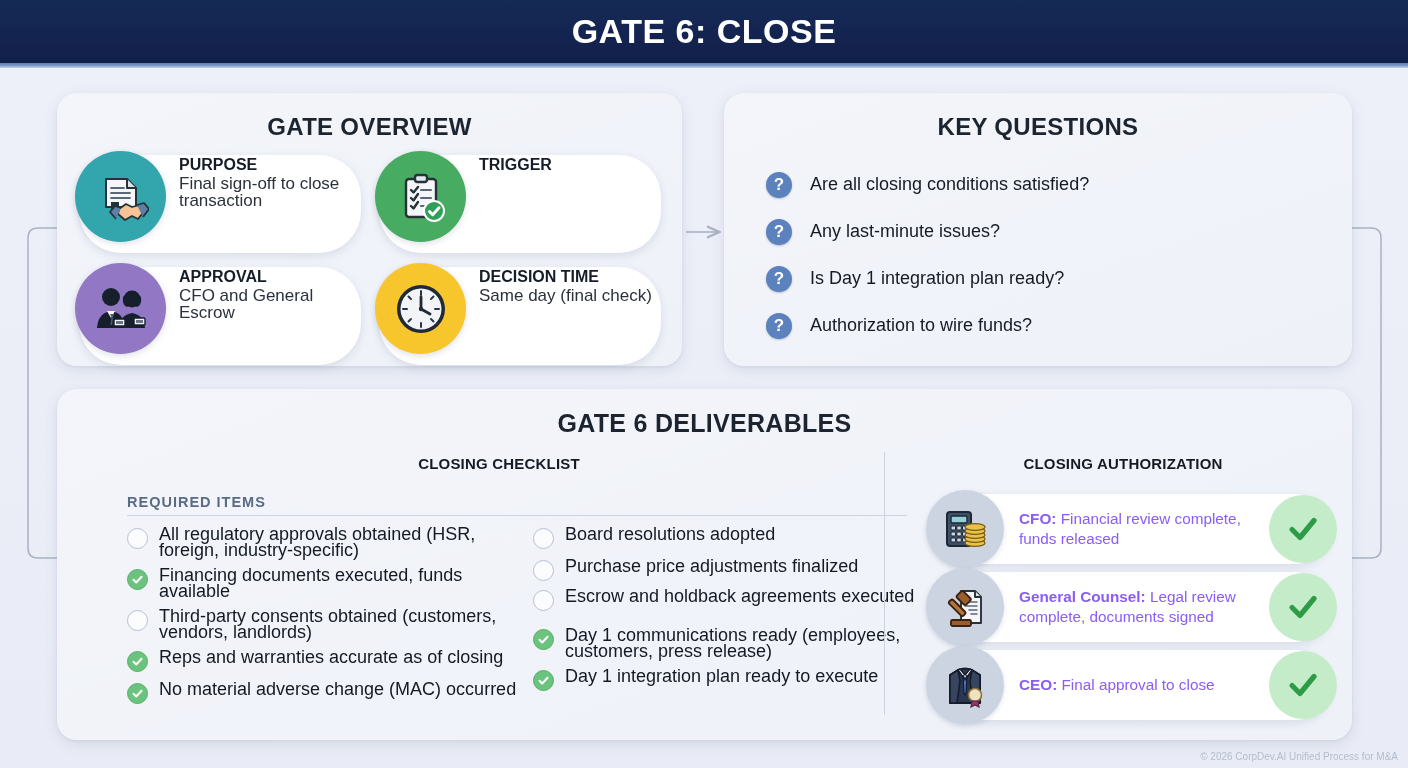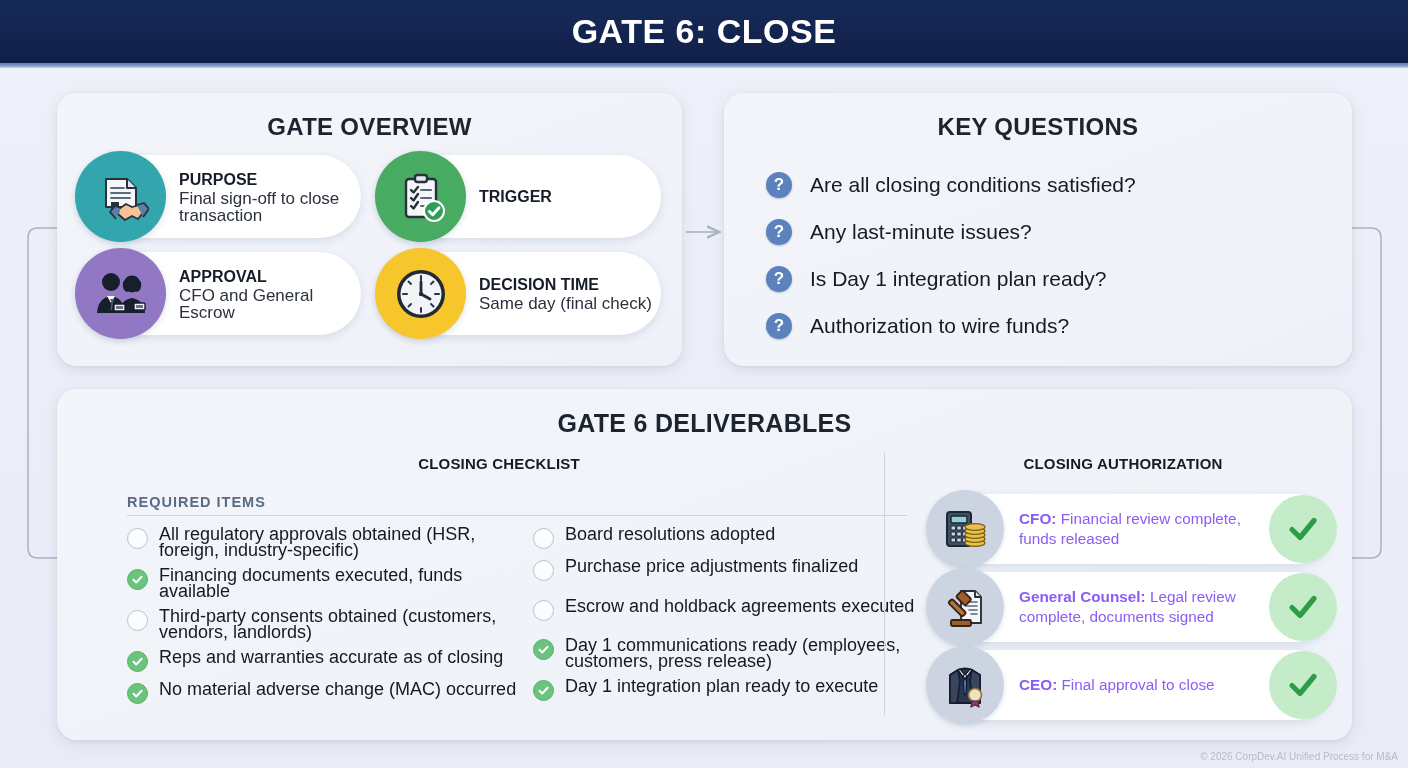--- a/index.html
+++ b/index.html
@@ -44,24 +44,24 @@
   #gate-overview { left: 57px; top: 93px; width: 625px; height: 273px; }
   #key-questions { left: 724px; top: 93px; width: 628px; height: 273px; }
   #deliverables  { left: 57px; top: 389px; width: 1295px; height: 351px; }
 
   
   .ov-grid {
     position: absolute; left: 22px; top: 62px; width: 582px;
     display: flex; flex-wrap: wrap; gap: 14px 18px;
   }
   .ov-card {
-    position: relative; width: 282px; height: 83px;
+    position: relative; width: 282px; height: 98px;
     background: #ffffff; border-radius: 42px;
     box-shadow: 0 3px 8px rgba(90,105,140,0.16);
-    display: flex; align-items: center;
+    display: flex; 
   }
   .ov-icon {
     position: absolute; left: -4px; top: -4px;
     width: 91px; height: 91px; border-radius: 50%;
     display: flex; align-items: center; justify-content: center;
     box-shadow: 0 2px 6px rgba(70,85,120,0.18);
   }
   .ov-icon.teal   { background: #32a5ad; }
   .ov-icon.green  { background: #48ab62; }
   .ov-icon.purple { background: #9277c4; }
@@ -73,21 +73,21 @@
   
   .kq-list { position: absolute; left: 42px; top: 68px; width: 560px; }
   .kq-item { display: flex; align-items: center; height: 47px; }
   .kq-bullet {
     width: 26px; height: 26px; border-radius: 50%;
     background: #5b82bc; color: #ffffff; flex: 0 0 26px;
     font-size: 17px; font-weight: bold;
     display: flex; align-items: center; justify-content: center;
     box-shadow: 0 1px 2px rgba(50,70,110,0.3);
   }
-  .kq-text { margin-left: 18px; font-size: 21px; color: #151b25; }
+  .kq-text { margin-left: 18px; font-size: 18px; color: #151b25; }
 
   
   #deliverables .panel-title { margin-top: 20px; font-size: 25px; }
   .col-title {
     text-align: center; font-size: 15px; font-weight: bold; color: #151b25;
     letter-spacing: 0.2px;
   }
   .dv-divider {
     position: absolute; left: 884px; top: 452px; width: 1px; height: 263px;
     background: #ccd3e2;
@@ -344,21 +344,21 @@
           <div class="chk-text">No material adverse change (MAC) occurred</div>
         </div>
 
       </div>
       <div class="chk-col right">
 
         <div class="chk-item">
           <div class="chk-box off"></div>
           <div class="chk-text">Board resolutions adopted</div>
         </div>
-        <div class="chk-item" style="margin-bottom:17px;">
+        <div class="chk-item" style="margin-bottom:7px;">
           <div class="chk-box off"></div>
           <div class="chk-text">Purchase price adjustments finalized</div>
         </div>
         <div class="chk-item" style="margin-bottom:16px;">
           <div class="chk-box off"></div>
           <div class="chk-text">Escrow and holdback agreements executed</div>
         </div>
         <div class="chk-item">
           <div class="chk-box on">
             <svg width="13" height="13" viewBox="0 0 13 13">

